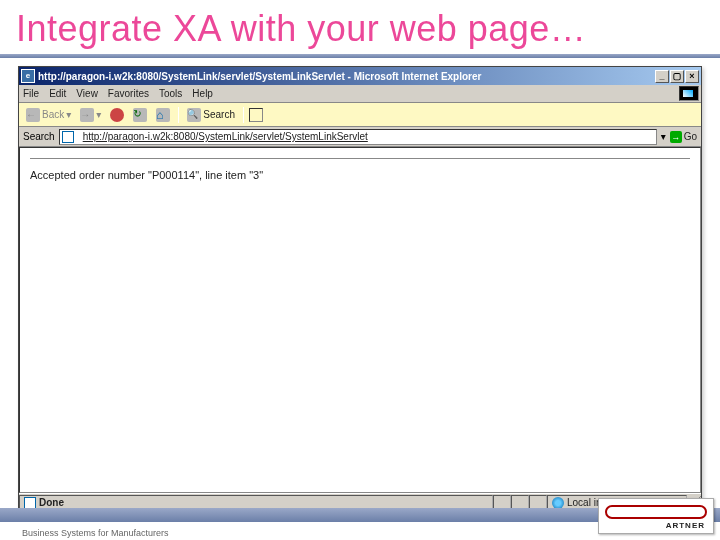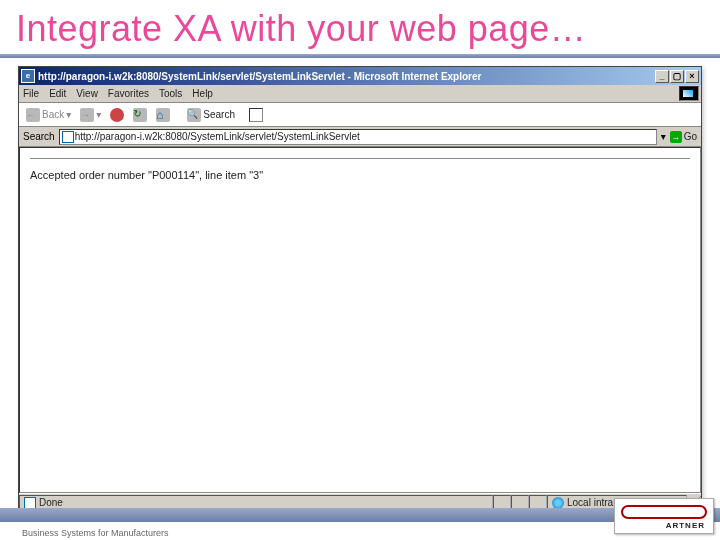--- a/index.html
+++ b/index.html
@@ -104,21 +104,21 @@
   }
   .throbber::after {
     content: "";
     position: absolute;
     left: 3px; top: 3px;
     width: 10px; height: 7px;
     background: linear-gradient(45deg,#fff 0%,#0af 100%);
   }
   .toolbar {
     height: 24px;
-    background: #ffffff;
+    background: #fef9c3;
     display: flex;
     align-items: center;
     padding: 0 4px;
     gap: 3px;
     font-size: 10px;
     border-bottom: 1px solid #888;
     color: #666;
   }
   .tbtn {
     display: flex;
@@ -167,21 +167,22 @@
     height: 16px;
     background: #fff;
     border: 1px inset #888;
     display: flex;
     align-items: center;
     padding: 0 2px;
     font-size: 10px;
     color: #222;
     overflow: hidden;
     white-space: nowrap;
-    gap: 1px;
+    gap: 9px;
+    text-decoration: underline;
   }
   .addr-input .pageicon {
     width: 12px;
     height: 12px;
     background: #fff;
     border: 1px solid #06a;
     display: inline-block;
   }
   .gobtn {
     display: flex;
@@ -237,21 +238,21 @@
     color: #222;
   }
   .status-cell {
     border: 1px inset #aaa;
     height: 15px;
     padding: 0 4px;
     display: flex;
     align-items: center;
     gap: 3px;
   }
-  .status-cell.main { flex: 1; }
+  .status-cell.main { flex: 1; font-weight: bold; }
   .status-cell.small { width: 18px; }
   .status-cell.zone { width: 140px; text-align: center; }
   .si {
     width: 12px; height: 12px;
     display:inline-block;
   }
   .si.doc { background:#fff; border:1px solid #06a; }
   .si.globe {
     background: radial-gradient(circle,#6cf 30%,#06a 100%);
     border-radius:50%;
@@ -277,21 +278,21 @@
     position: absolute;
     bottom: 2px;
     left: 22px;
     font-size: 9px;
     color: #666;
   }
   .partner-logo {
     position: absolute;
     right: 6px;
     bottom: 6px;
-    width: 100px;
+    width: 116px;
     height: 36px;
     background: #fff;
     border: 1px solid #aaa;
     box-shadow: 1px 1px 2px rgba(0,0,0,0.3);
   }
   .partner-logo .bar {
     position: absolute;
     left: 6px;
     top: 6px;
     right: 6px;

